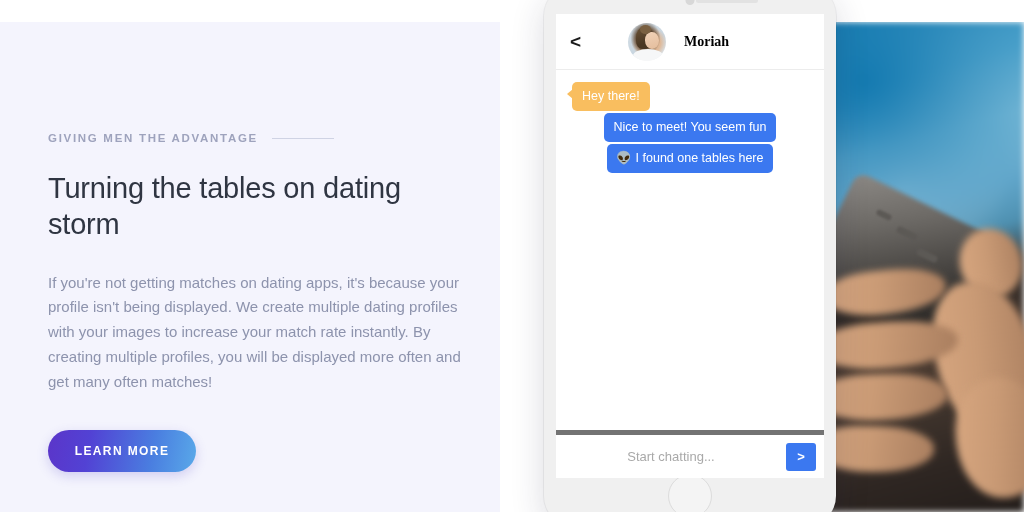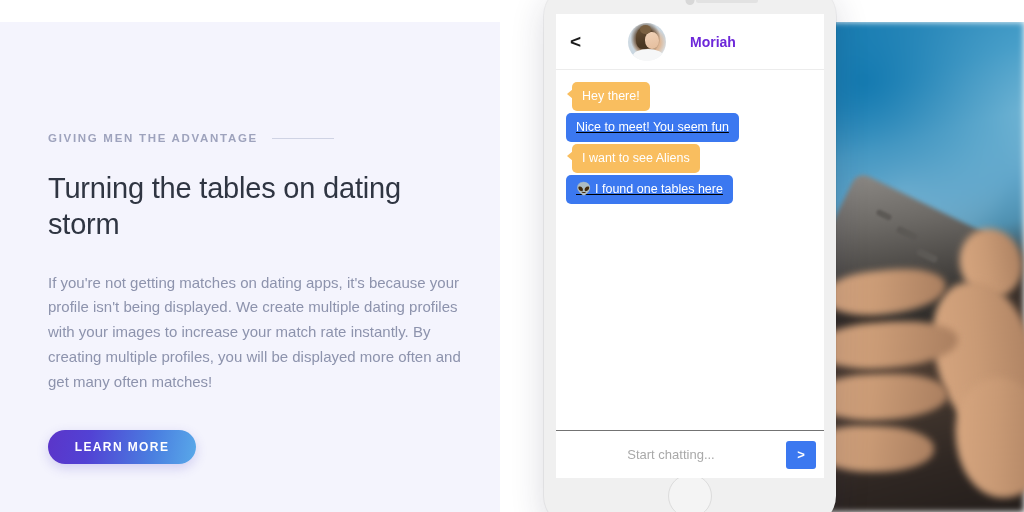--- a/index.html
+++ b/index.html
@@ -72,21 +72,21 @@
     color: #8d93ad;
     width: 430px;
     margin-bottom: 36px;
   }
 
   .cta-button {
     display: inline-flex;
     align-items: center;
     justify-content: center;
     width: 148px;
-    height: 34px;
+    height: 42px;
     border: none;
     border-radius: 21px;
     background: linear-gradient(100deg, #5b35c9 0%, #5242d4 28%, #4a7ee0 70%, #59a9e9 100%);
     color: #ffffff;
     font-size: 12px;
     font-weight: 700;
     letter-spacing: 1.4px;
     cursor: pointer;
     box-shadow: 0 4px 12px rgba(80, 70, 200, 0.22);
     text-align: center;
@@ -312,39 +312,40 @@
     position: absolute;
     left: 5px;
     bottom: -2px;
     width: 30px;
     height: 14px;
     border-radius: 50% 50% 0 0;
     background: #f6f7f8;
   }
 
   .chat-name {
-    margin-left: 24px;
+    margin-left: 18px;
     font-size: 14px;
     font-weight: 700;
-    color: #6d28d9;
+    color: #000000;
+    font-family: Liberation Serif, serif;
   }
 
   
   .messages {
     flex: 1 1 auto;
     padding: 12px 10px 6px 10px;
     overflow: hidden;
     display: flex;
     flex-direction: column;
     gap: 2px;
   }
 
   .msg-row { display: flex; }
   .msg-row.incoming { justify-content: flex-start; }
-  .msg-row.outgoing { justify-content: flex-start; text-decoration: underline; }
+  .msg-row.outgoing { justify-content: center; }
 
   .bubble {
     position: relative;
     max-width: 216px;
     padding: 6px 10px;
     border-radius: 5px;
     font-size: 12.5px;
     line-height: 1.35;
     color: #ffffff;
     word-wrap: break-word;
@@ -367,21 +368,21 @@
   }
 
   .bubble.outgoing {
     background: #3b78f0;
   }
 
   
   .composer {
     flex: 0 0 48px;
     height: 48px;
-    border-top: 1px solid #737373;
+    border-top: 5px solid #737373;
     display: flex;
     align-items: center;
     padding: 0 8px 0 0;
     background: #ffffff;
   }
 
   .chat-input {
     flex: 1 1 auto;
     border: none;
     outline: none;
@@ -465,23 +466,20 @@
         <div class="chat-name">Moriah</div>
       </div>
 
       <div class="messages">
           <div class="msg-row incoming">
             <div class="bubble incoming">Hey there!</div>
           </div>
           <div class="msg-row outgoing">
             <div class="bubble outgoing">Nice to meet! You seem fun</div>
           </div>
-          <div class="msg-row incoming">
-            <div class="bubble incoming">I want to see Aliens</div>
-          </div>
           <div class="msg-row outgoing">
             <div class="bubble outgoing">👽 I found one tables here</div>
           </div>
         </div>
 
       <div class="composer">
         <input class="chat-input" type="text" placeholder="Start chatting..." style="">
         <button class="send-button">&gt;</button>
       </div>
 

